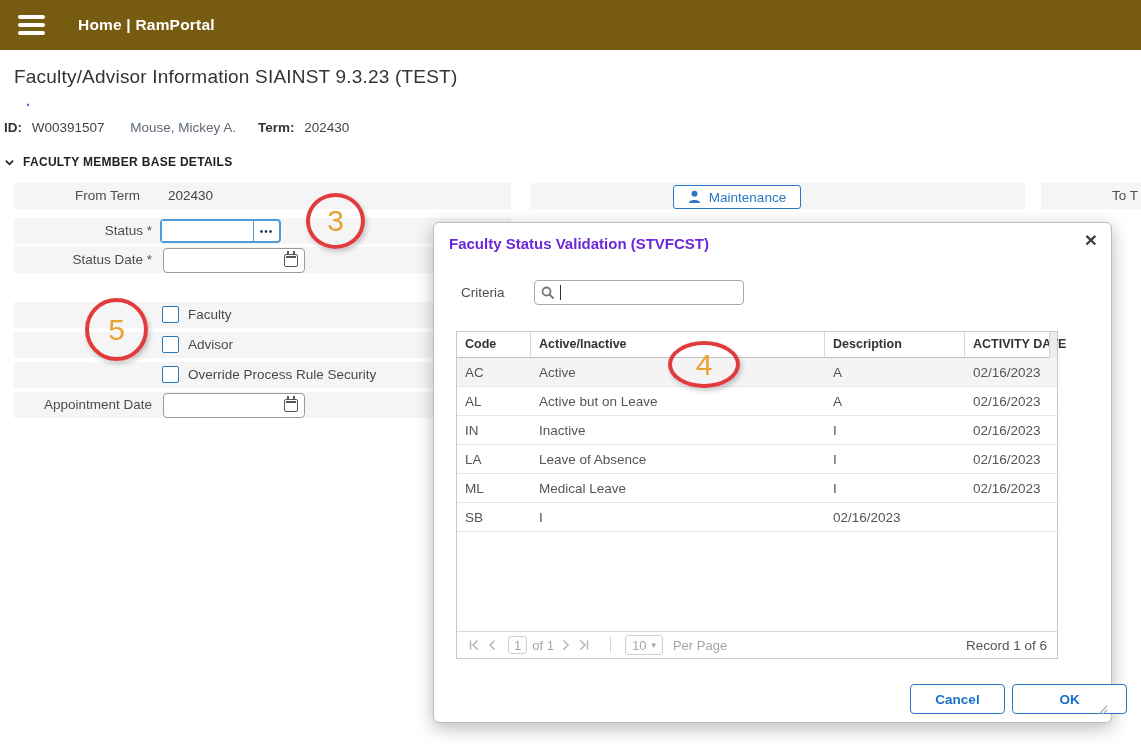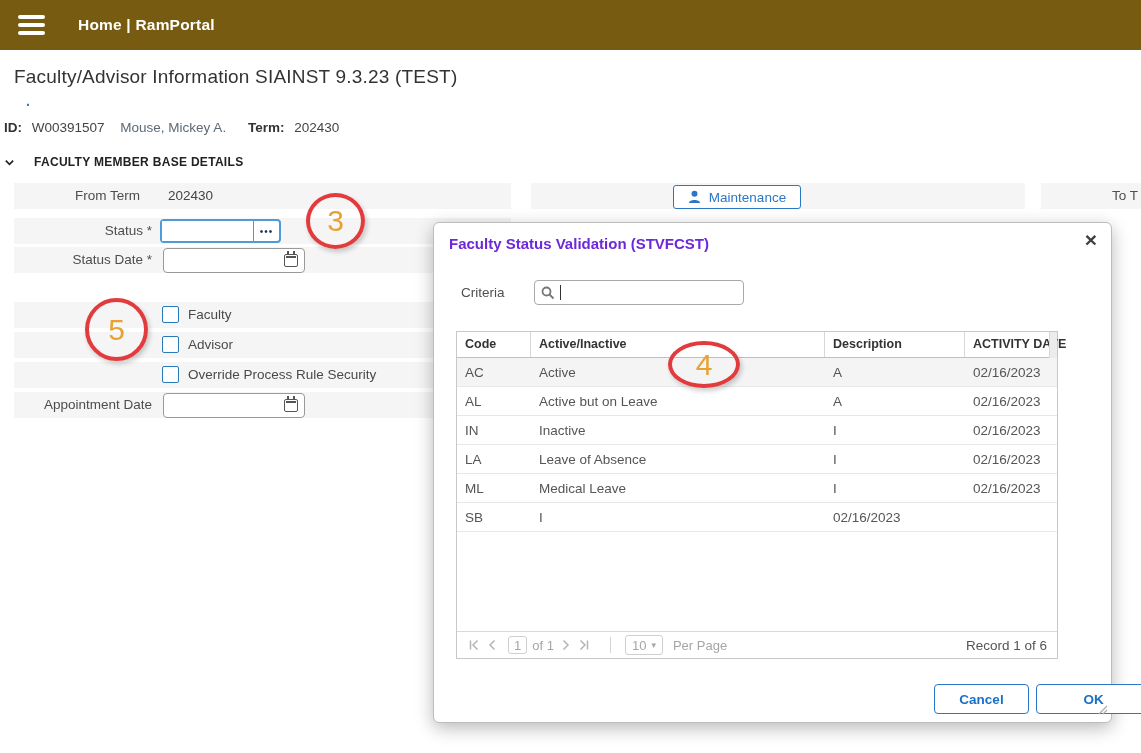--- a/index.html
+++ b/index.html
@@ -12,25 +12,25 @@
   .hamburger { position:absolute; left:18px; top:15px; width:27px; height:20px; cursor:pointer; }
   .hamburger .bar { height:4px; background:#fff; border-radius:2px; margin-bottom:4px; }
   .brand { position:absolute; left:78px; top:16px; color:#fff; font-weight:bold; font-size:15.5px; letter-spacing:.2px; }
 
   
   .page-title { position:absolute; left:14px; top:66px; font-size:19px; font-weight:normal; color:#333; letter-spacing:.2px; }
   .blue-dot { position:absolute; left:26px; top:93px; color:#4169e1; font-weight:bold; font-size:14px; }
   .idline { position:absolute; left:4px; top:120px; font-size:13.5px; white-space:nowrap; }
   .idline .b { font-weight:bold; color:#333; }
   .idline .v { color:#444; margin-left:6px; }
-  .idline .nm { color:#5d6975; margin-left:12px; }
+  .idline .nm { color:#5d6975; margin-left:22px; }
   .idline .tl { font-weight:bold; color:#333; margin-left:18px; }
 
   .section-head { position:absolute; left:4px; top:155px; display:flex; align-items:center; }
-  .section-head .txt { font-size:12px; font-weight:bold; color:#222; letter-spacing:.3px; margin-left:19px; }
+  .section-head .txt { font-size:12px; font-weight:bold; color:#222; letter-spacing:.3px; margin-left:8px; }
 
   
   .strip { position:absolute; height:26px; background:#f5f5f5; }
   .flabel { position:absolute; text-align:right; font-size:13.5px; color:#4d4d4d; line-height:26px; }
   .fvalue { position:absolute; font-size:13.5px; color:#444; line-height:26px; }
 
   .status-combo { position:absolute; left:160px; top:219px; width:121px; height:24px; border:2px solid #4f9bd8; border-radius:4px; background:#fff; display:flex; }
   .status-combo input { flex:1; min-width:0; border:none; outline:none; font:13px "Liberation Sans",sans-serif; padding:0 4px; }
   .status-combo .lookup { width:26px; border-left:1px solid #4f9bd8; display:flex; align-items:center; justify-content:center; font-size:10px; letter-spacing:1px; color:#14334f; cursor:pointer; }
 
@@ -69,21 +69,21 @@
 
   .tfoot { position:absolute; left:0; right:0; bottom:0; height:27px; border-top:1px solid #d9d9d9; display:flex; align-items:center; padding:0 10px; color:#a6a6a6; font-size:13px; background:#fff; }
   .navic { display:flex; align-items:center; margin-right:5px; cursor:pointer; }
   .pagebox { border:1px solid #cfcfcf; border-radius:3px; height:18px; line-height:17px; padding:0 5px; margin:0 5px; color:#a6a6a6; }
   .vdiv { width:1px; height:16px; background:#d5d5d5; margin:0 14px; }
   .ppsel { border:1px solid #cfcfcf; border-radius:3px; height:20px; display:flex; align-items:center; gap:5px; padding:0 6px; color:#a6a6a6; cursor:pointer; }
   .pplabel { margin-left:10px; }
   .spacer { flex:1; }
   .record { color:#555; font-size:13.5px; }
 
-  .mbtn { position:absolute; top:461px; height:30px; background:#fff; border:1px solid #2b77c5; border-radius:4px; color:#1a70c8; font-weight:bold; font-size:13.5px; cursor:pointer; font-family:"Liberation Sans",sans-serif;margin-left:24px; }
+  .mbtn { position:absolute; top:461px; height:30px; background:#fff; border:1px solid #2b77c5; border-radius:4px; color:#1a70c8; font-weight:bold; font-size:13.5px; cursor:pointer; font-family:"Liberation Sans",sans-serif; }
   .btn-cancel { left:476px; width:95px; }
   .btn-ok { left:578px; width:115px; }
   .grip { position:absolute; right:3px; bottom:3px; }
 </style>
 </head>
 <body>
 
 <div id="screen">
 
   <div class="topbar">

